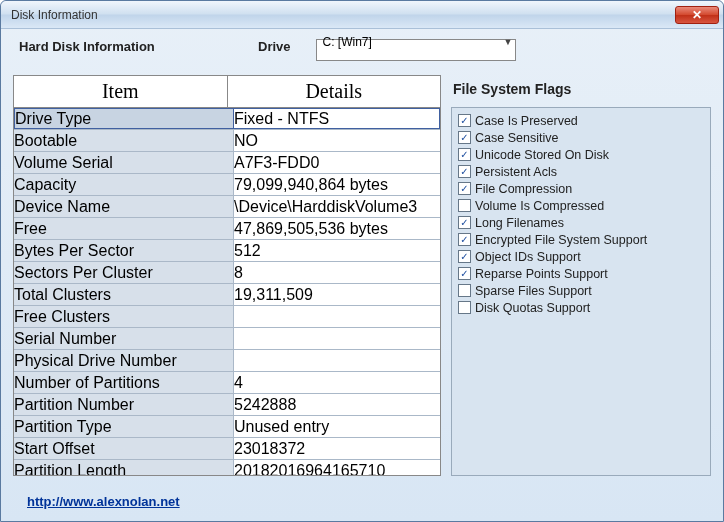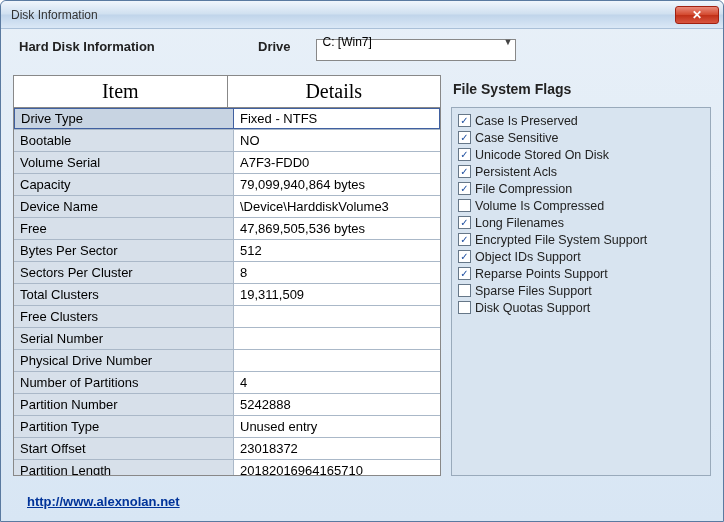--- a/index.html
+++ b/index.html
@@ -119,22 +119,22 @@
   .tbody {
     flex: 1;
     overflow: hidden;
   }
   .tr {
     display: flex;
     height: 22px;
     border-bottom: 1px solid #aab8c8;
   }
   .td {
-    padding: 2px 6px;
-    font-size: 13px;
+    padding: 2px 0;
+    font-size: 16px;
     display: flex;
     align-items: center;
     white-space: nowrap;
     overflow: hidden;
   }
   .td.item {
     width: 220px;
     background: #d7e0ea;
     border-right: 1px solid #aab8c8;
   }

